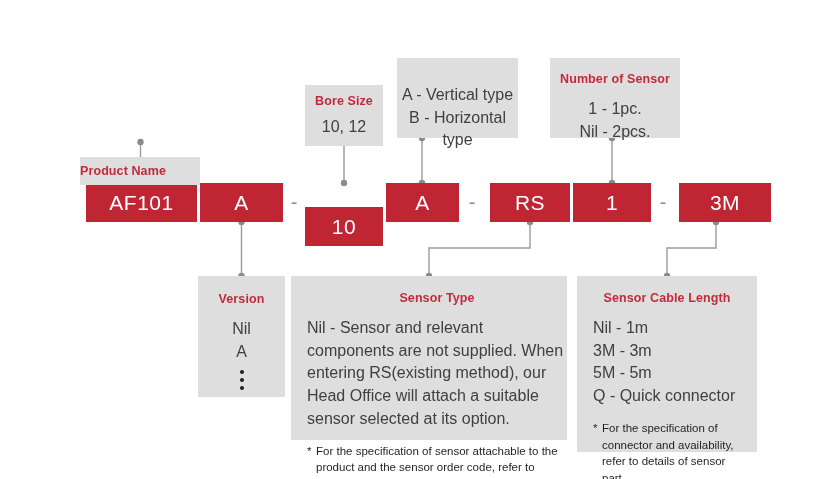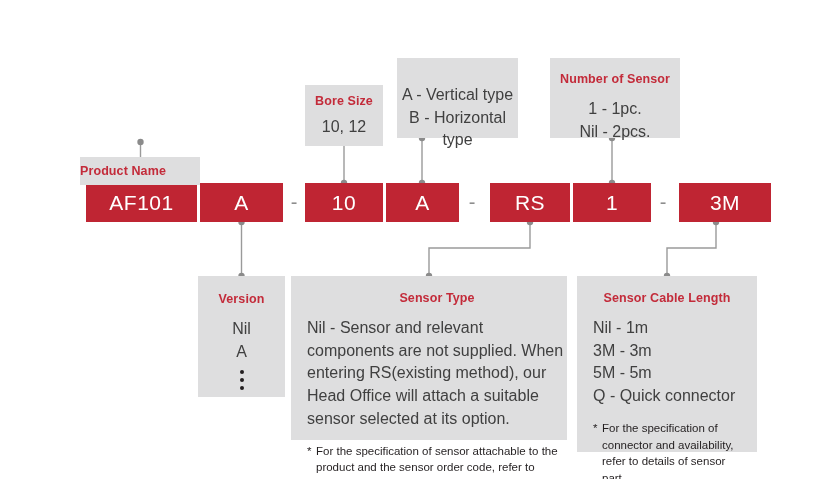--- a/index.html
+++ b/index.html
@@ -181,21 +181,21 @@
     <circle class="conn-dot" cx="716" cy="222" r="3.2"></circle>
     <circle class="conn-dot" cx="667" cy="276" r="3.2"></circle>
   </svg>
 
   <div class="code-box" id="seg-0" style="left:86px; width:111px;">AF101</div>
 
   <div class="code-box" id="seg-1" style="left:200px; width:83px;">A</div>
 
   <div class="dash" style="left:283px;">-</div>
 
-  <div class="code-box" id="seg-2" style="left:305px; width:78px;">10</div>
+  <div class="code-box" id="seg-2" style="left:305px; width:78px;margin-top:24px;">10</div>
 
   <div class="code-box" id="seg-3" style="left:386px; width:73px;">A</div>
 
   <div class="dash" style="left:461px;">-</div>
 
   <div class="code-box" id="seg-4" style="left:490px; width:80px;">RS</div>
 
   <div class="code-box" id="seg-5" style="left:573px; width:78px;">1</div>
 
   <div class="dash" style="left:652px;">-</div>

